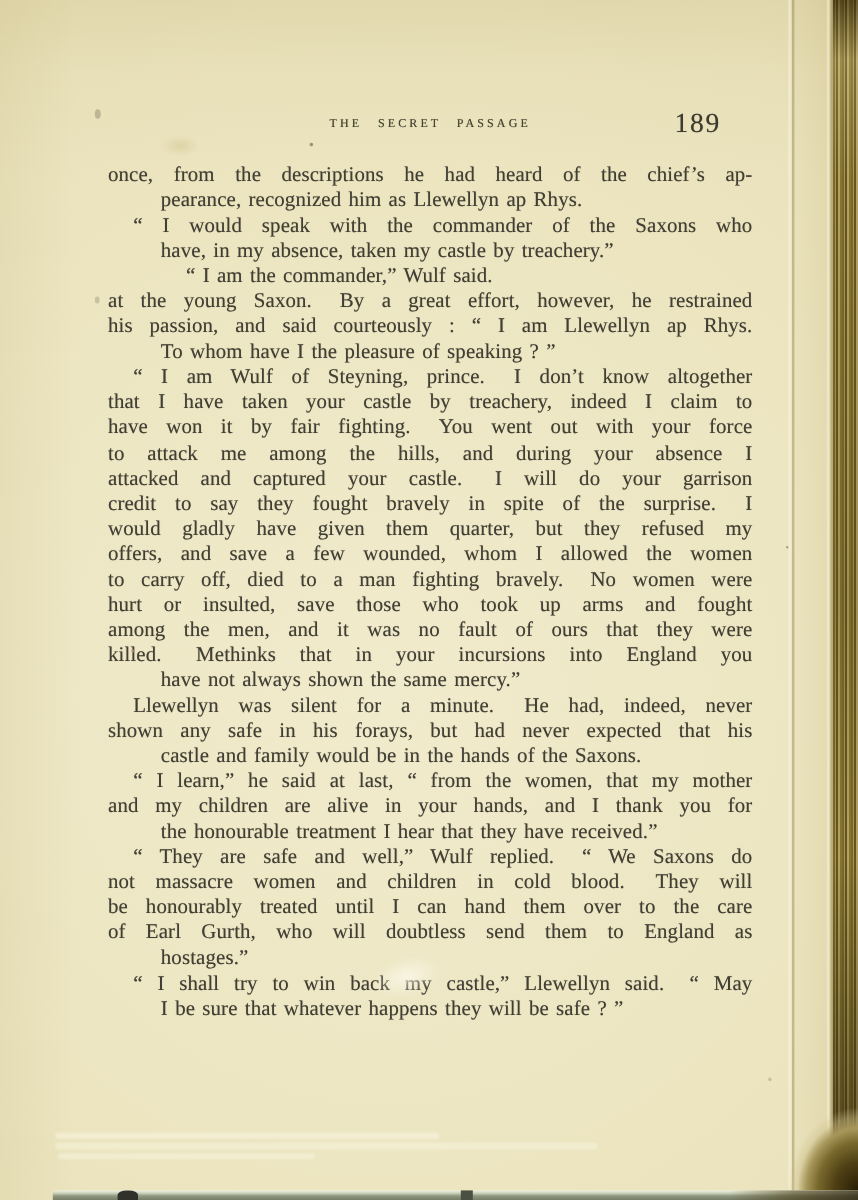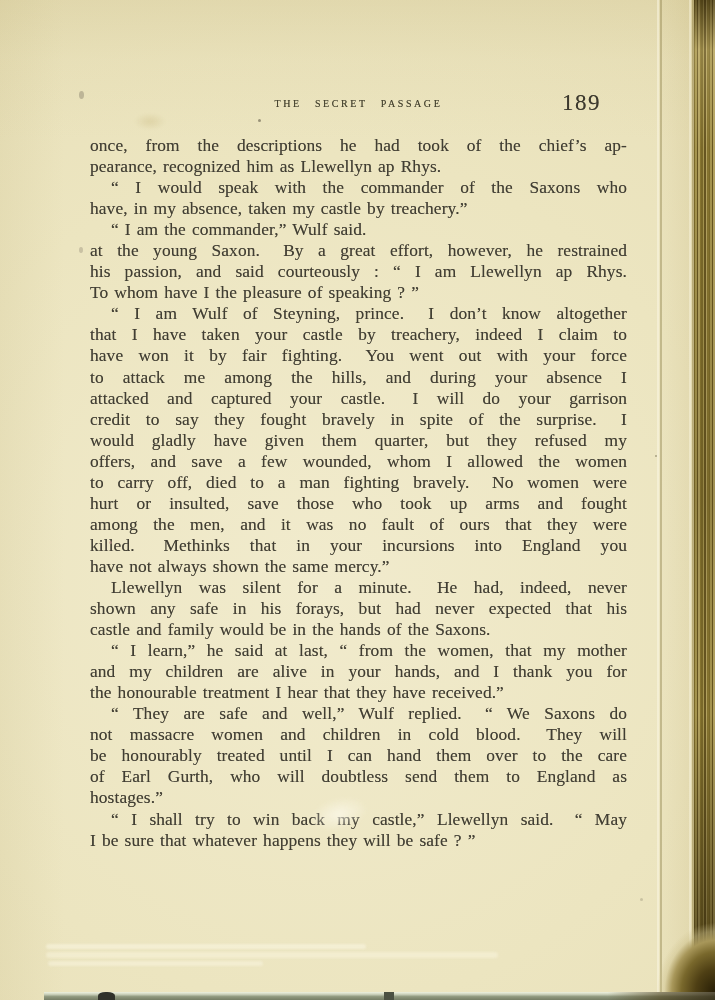--- a/index.html
+++ b/index.html
@@ -33,21 +33,21 @@
   }
 
   
   .text-block { position:absolute; left:90px; top:135px; width:537px; }
   .line {
     height:21.05px; line-height:21.05px;
     font-size:17.4px; letter-spacing:0.1px;
     color:#413e33; text-shadow:0 0 0.6px rgba(65,62,51,0.5);
     text-align:justify; text-align-last:justify;
   }
-  .line.last { text-align:left; text-align-last:left; word-spacing:1.6px; }
+  .line.last { text-align:left; text-align-last:left; word-spacing:1.6px;margin-left:44px; }
   .line.indent { text-indent:21px; }
 
   
   .edge-line { position:absolute; top:0; bottom:8px; pointer-events:none; }
   .e-light1 { left:657px; width:2px; background:rgba(252,248,230,0.50); }
   .e-dark1  { left:660px; width:2px; background:rgba(145,130,75,0.45); }
   .e-tint   { left:662px; width:31px; background:linear-gradient(90deg, rgba(180,160,95,0.04), rgba(180,160,95,0.17)); }
   .e-light2 { left:689px; width:2px; background:rgba(250,246,226,0.45); }
   .e-dark2  { left:692px; width:2px; background:rgba(150,133,72,0.55); }
   .fore-edge {
@@ -104,21 +104,21 @@
 <body>
 
 <div class="scan">
 
   <div class="header">
     <span class="running-title">THE SECRET PASSAGE</span>
     <span class="page-number">189</span>
   </div>
 
   <div class="text-block">
-      <div class="line">once, from the descriptions he had took of the chief’s ap-</div>
+      <div class="line">once, from the descriptions he had heard of the chief’s ap-</div>
       <div class="line last">pearance, recognized him as Llewellyn ap Rhys.</div>
       <div class="line indent">“ I would speak with the commander of the Saxons who</div>
       <div class="line last">have, in my absence, taken my castle by treachery.”</div>
       <div class="line indent last">“ I am the commander,” Wulf said.</div>
       <div class="line">at the young Saxon.  By a great effort, however, he restrained</div>
       <div class="line">his passion, and said courteously : “ I am Llewellyn ap Rhys.</div>
       <div class="line last">To whom have I the pleasure of speaking ? ”</div>
       <div class="line indent">“ I am Wulf of Steyning, prince.  I don’t know altogether</div>
       <div class="line">that I have taken your castle by treachery, indeed I claim to</div>
       <div class="line">have won it by fair fighting.  You went out with your force</div>

